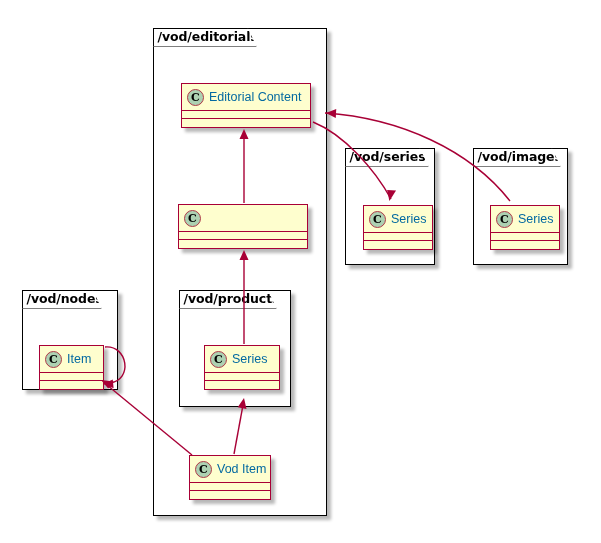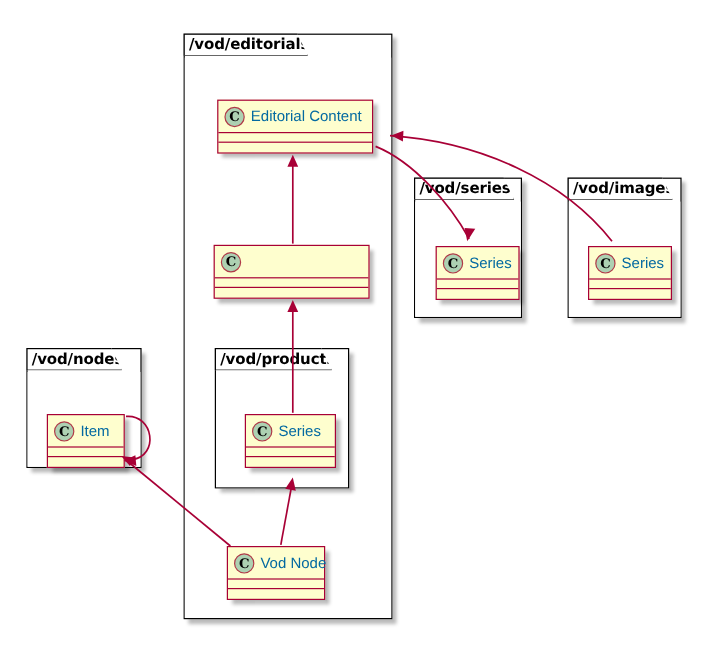--- a/index.html
+++ b/index.html
@@ -230,19 +230,19 @@
       <span class="cls-circle">C</span>
       <span class="cls-name">Series</span>
     </div>
     <div class="cls-row"></div>
     <div class="cls-row last"></div>
   </div>
 
   <div class="cls" style="left: 189px; top: 455px; width: 82px; height: 45px;">
     <div class="cls-head">
       <span class="cls-circle">C</span>
-      <span class="cls-name">Vod Node</span>
+      <span class="cls-name">Vod Item</span>
     </div>
     <div class="cls-row"></div>
     <div class="cls-row last"></div>
   </div>
 
 </div>
 
 </body></html>

